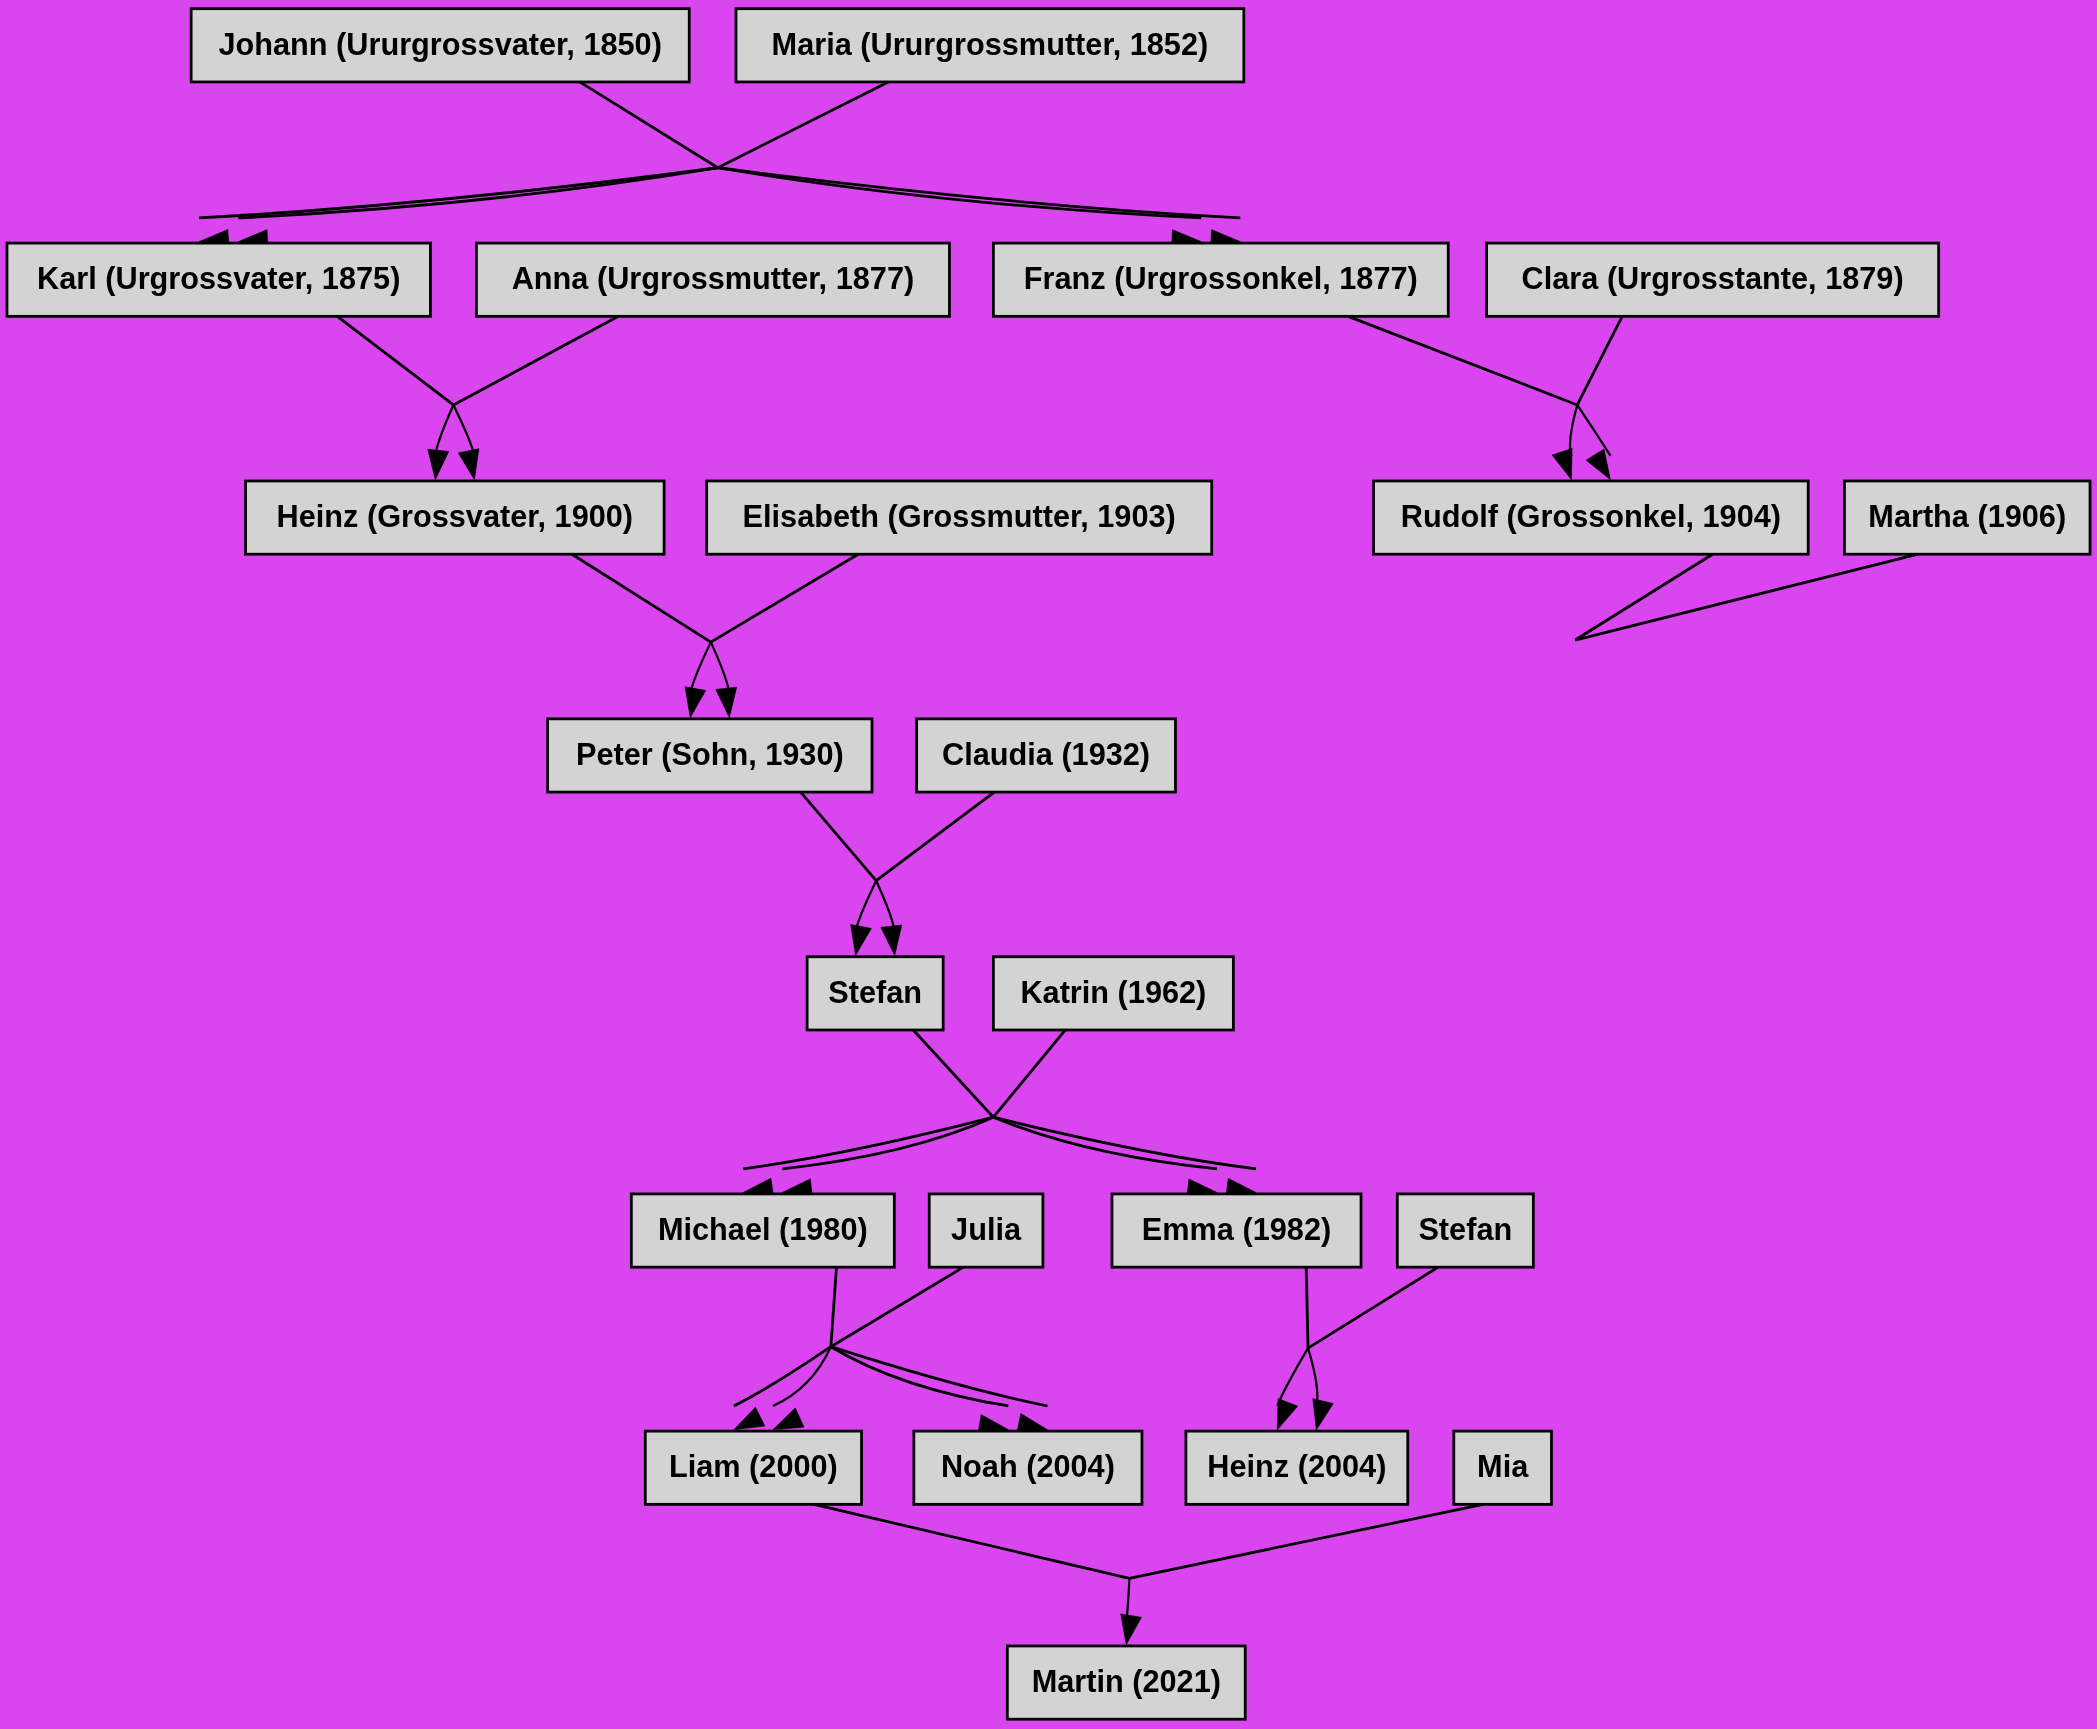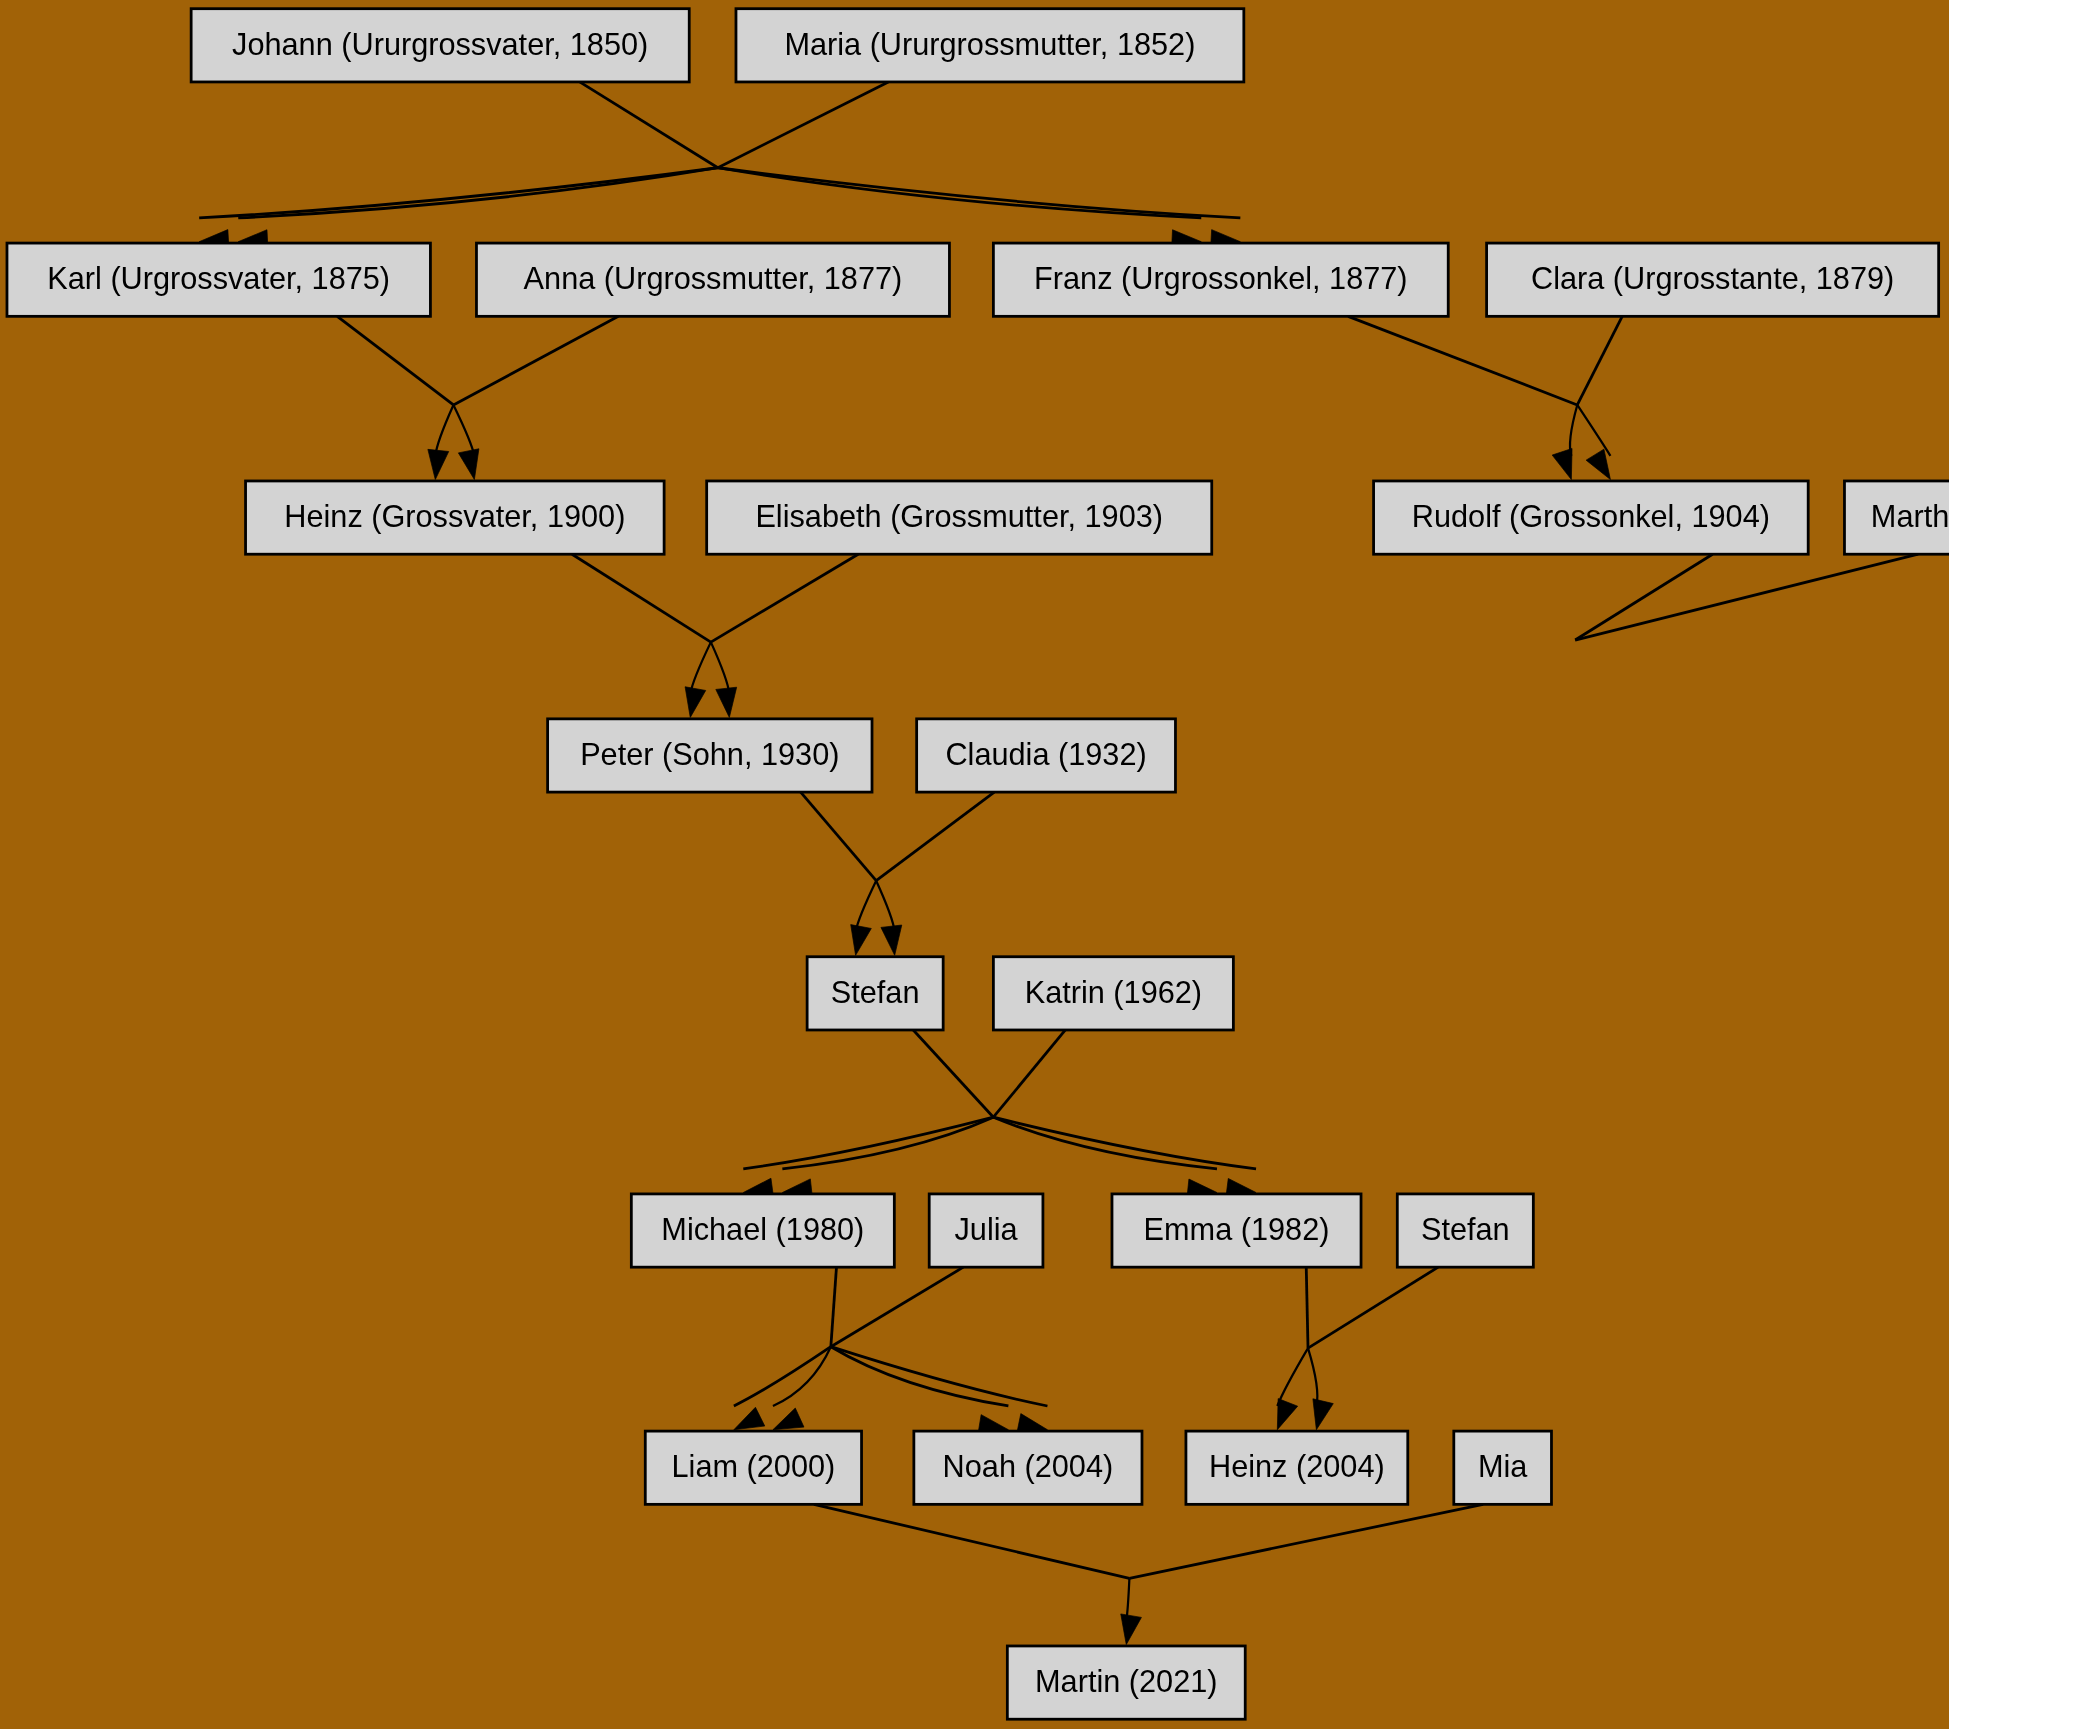--- a/index.html
+++ b/index.html
@@ -5,24 +5,25 @@
   html, body {
     margin: 0;
     padding: 0;
     background: #ffffff;
   }
   body {
     font-family: "Liberation Sans", sans-serif;
   }
   #graph-root {
     position: relative;
-    width: 1949px;
+    width: 2097px;
     height: 1730px;
-    background: #a16207;
+    background: #d946ef;
     overflow: hidden;
+    font-weight: bold;
   }
   #graph-svg {
     position: absolute;
     left: 0;
     top: 0;
     width: 2097px;
     height: 1730px;
     display: block;
   }
   .node-box {

